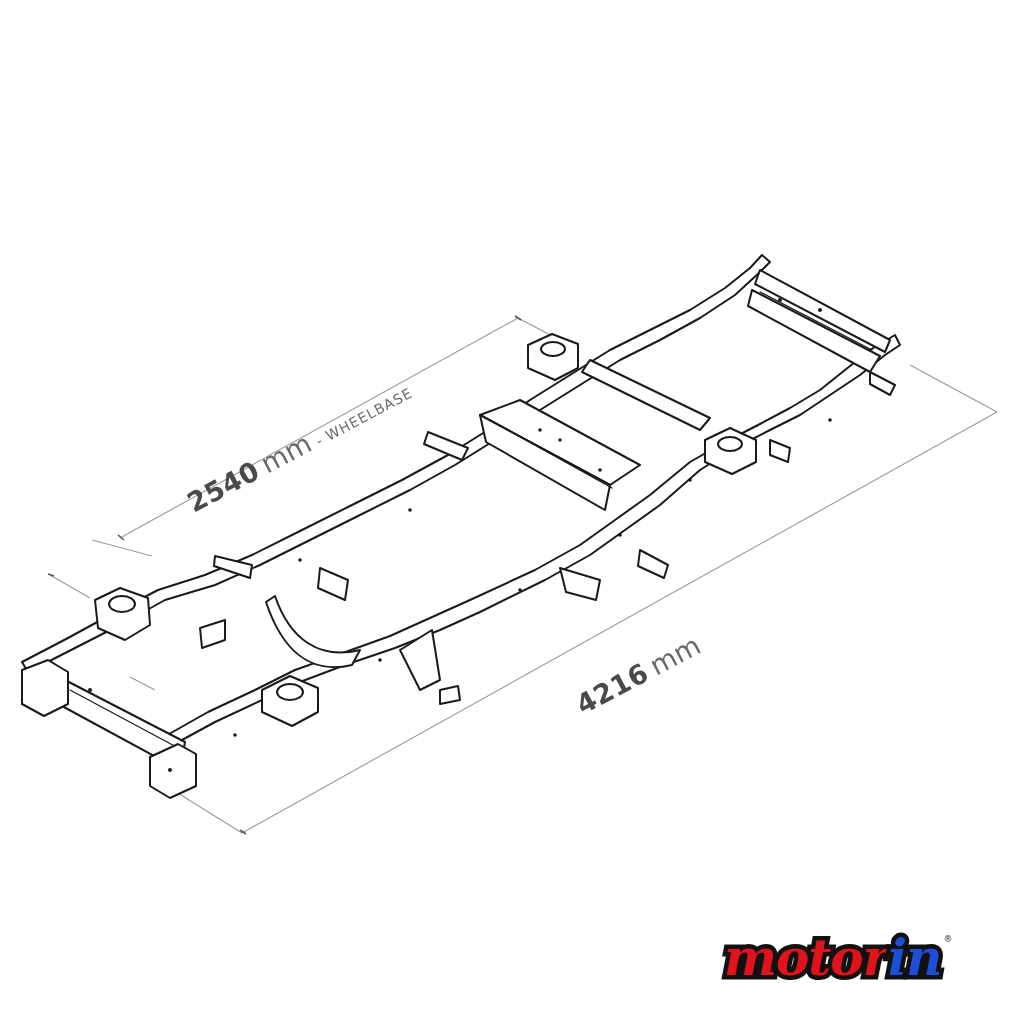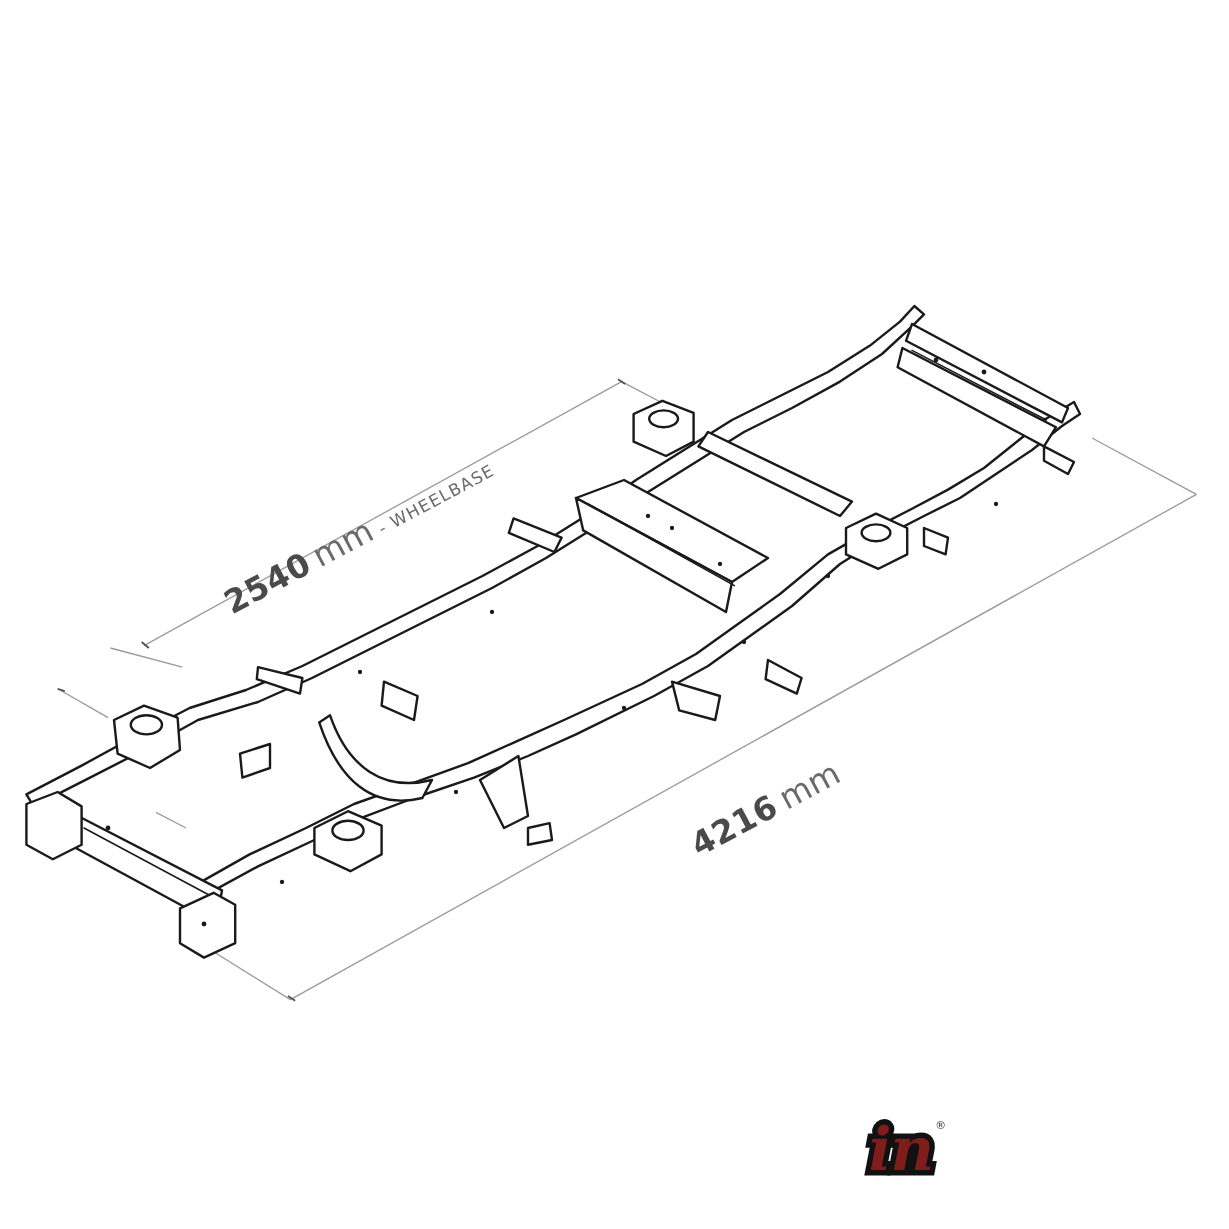--- a/index.html
+++ b/index.html
@@ -15,21 +15,21 @@
   .dim-value { font-weight: bold; font-size: 27px; letter-spacing: 0.5px; }
   .dim-unit { font-size: 27px; font-weight: normal; color: #6a6a6a; margin-left: 6px; }
   .dim-suffix { font-size: 14px; color: #6a6a6a; letter-spacing: 1px; margin-left: 6px; }
   #wheelbase-label { left: 182px; top: 491px; transform: rotate(-28deg); }
   #overall-label { left: 571px; top: 693px; transform: rotate(-28deg); }
   #logo { position: absolute; left: 724px; top: 930px; height: 56px; display: flex; align-items: flex-start; }
   .logo-text { font-family: "DejaVu Serif", serif; font-weight: bold; font-style: italic; font-size: 50px;
                letter-spacing: -1px; line-height: 56px;
                -webkit-text-stroke: 9px #111; paint-order: stroke fill; }
   .logo-red { color: #e0121c; }
-  .logo-white { color: #7f1d1d; }
+  .logo-white { color: #1d4ed8; }
   .logo-reg { font-size: 9px; color: #333; margin-left: 2px; margin-top: 4px; }
 </style>
 </head>
 <body>
 
 <svg id="canvas" viewBox="0 0 1024 1024" xmlns="http://www.w3.org/2000/svg">
 
   <g>
     <line class="dim-line" x1="120" y1="538" x2="518" y2="318"></line>
     <line class="dim-line" x1="518" y1="318" x2="560" y2="340"></line>
@@ -115,15 +115,16 @@
 
 <div id="wheelbase-label" class="dim-label">
   <span class="dim-value">2540</span><span class="dim-unit">mm</span><span class="dim-suffix">- WHEELBASE</span>
 </div>
 
 <div id="overall-label" class="dim-label">
   <span class="dim-value">4216</span><span class="dim-unit">mm</span>
 </div>
 
 <div id="logo">
+  <span class="logo-text logo-red">motor</span>
     <span class="logo-text logo-white">in</span>
     <span class="logo-reg">®</span>
 </div>
 
 </body></html>

